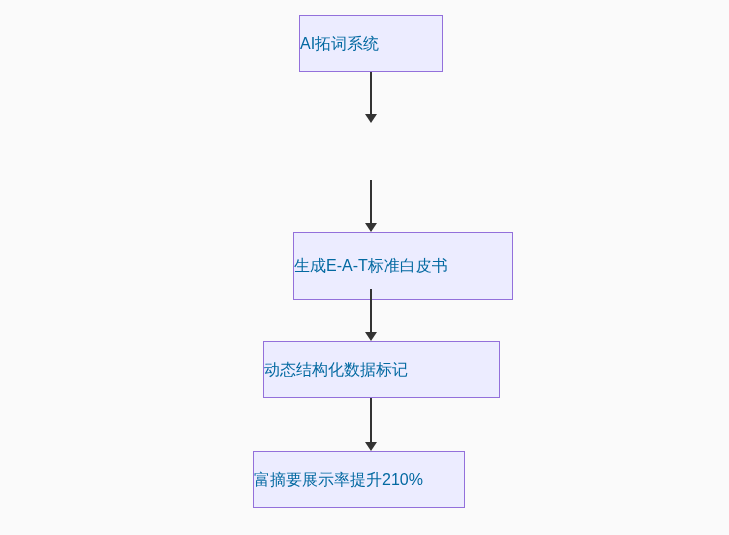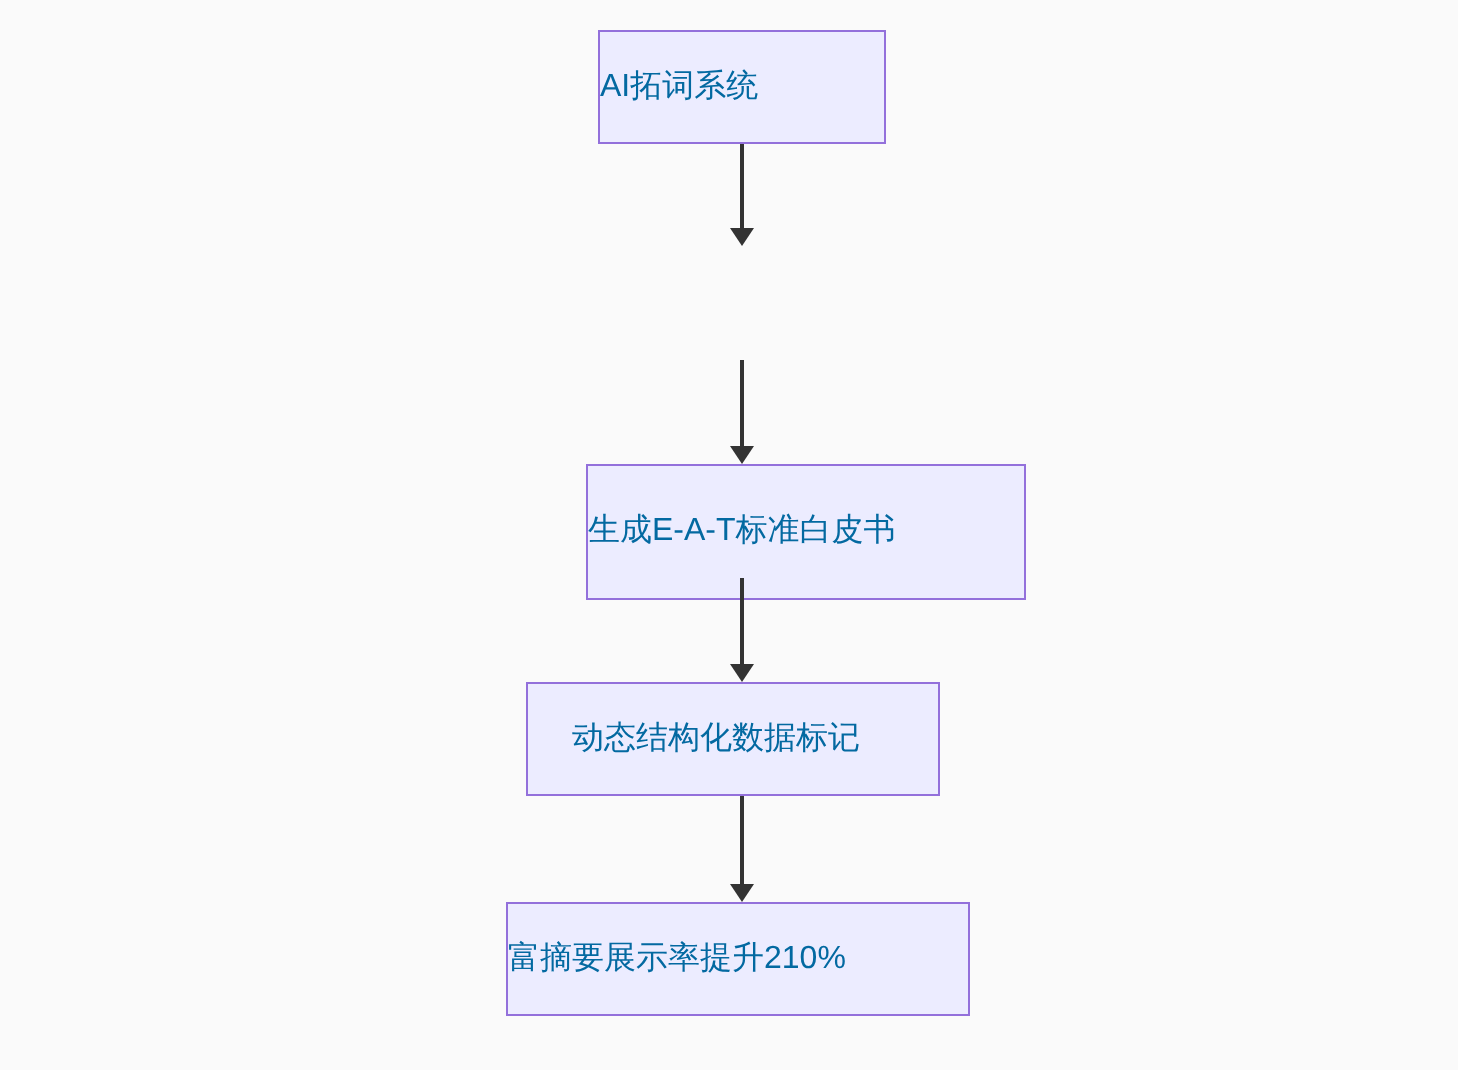--- a/index.html
+++ b/index.html
@@ -71,26 +71,26 @@
 
   <div class="flow-node" style="left:261px; top:232px; width:220px; height:68px;margin-left:32px;">
     <span>生成E-A-T标准白皮书</span>
   </div>
 
   <div class="flow-arrow" style="left:364px; top:289px; height:52px;">
     <div class="arrow-line"></div>
     <div class="arrow-head"></div>
   </div>
 
-  <div class="flow-node" style="left:263px; top:341px; width:207px; height:57px;padding-left:22px;">
+  <div class="flow-node" style="left:263px; top:341px; width:237px; height:57px;">
     <span>动态结构化数据标记</span>
   </div>
 
   <div class="flow-arrow" style="left:364px; top:398px; height:53px;">
     <div class="arrow-line"></div>
     <div class="arrow-head"></div>
   </div>
 
-  <div class="flow-node" style="left:253px; top:451px; width:232px; height:57px;">
+  <div class="flow-node" style="left:253px; top:451px; width:212px; height:57px;">
     <span>富摘要展示率提升210%</span>
   </div>
 
 </div>
 
 </body></html>

